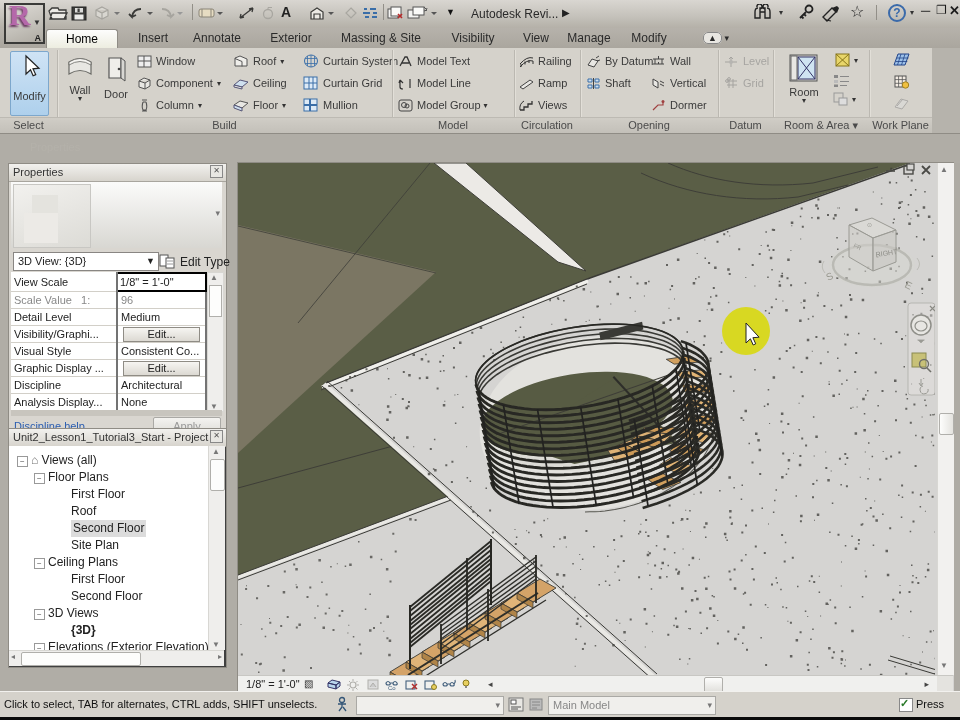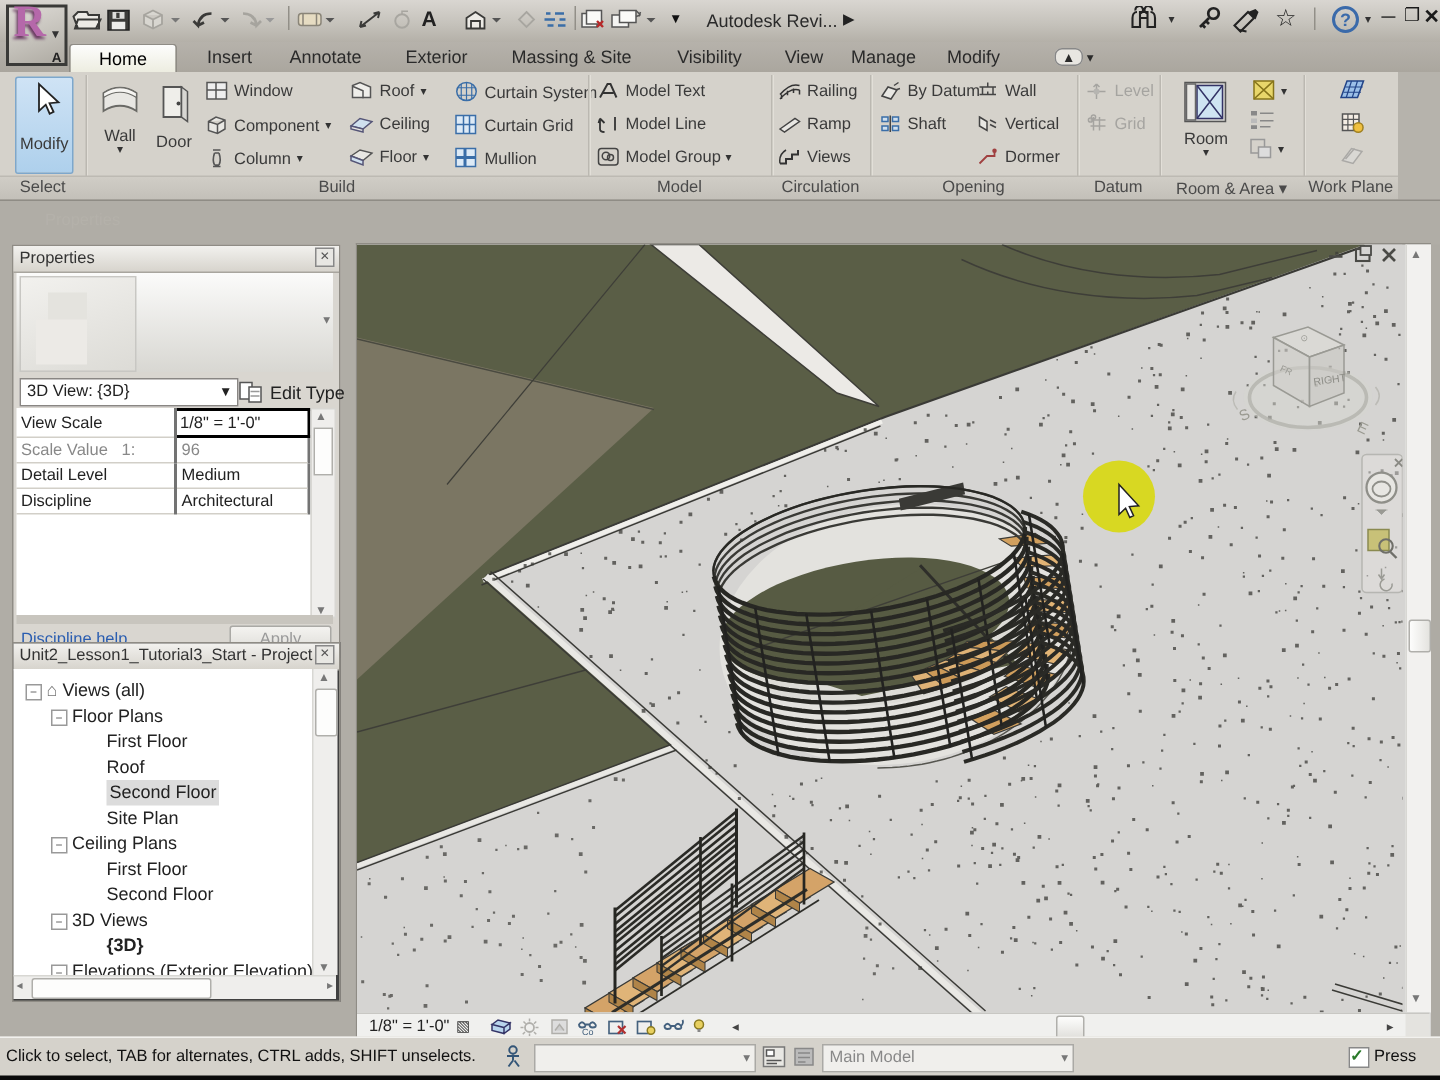--- a/index.html
+++ b/index.html
@@ -563,22 +563,42 @@
             </tr>
       <tr>
               <td style="color:#888">Scale Value&nbsp;&nbsp;&nbsp;1:</td>
               <td style="color:#888">96</td>
             </tr>
       <tr>
               <td>Detail Level</td>
               <td>Medium</td>
             </tr>
       <tr>
+              <td>Visibility/Graphi...</td>
+              <td>
+                <span class="gbtn">Edit...</span>
+              </td>
+            </tr>
+      <tr>
+              <td>Visual Style</td>
+              <td>Consistent Co...</td>
+            </tr>
+      <tr>
+              <td>Graphic Display ...</td>
+              <td>
+                <span class="gbtn">Edit...</span>
+              </td>
+            </tr>
+      <tr>
               <td>Discipline</td>
               <td>Architectural</td>
+            </tr>
+      <tr>
+              <td>Analysis Display...</td>
+              <td>None</td>
             </tr>
     </tbody>
         </table>
   </div>
   <div class="abs" style="left:198px;top:108px;width:15px;height:138px;background:#efeeec;border:1px solid #d8d7d3">
     <span style="position:absolute;left:2px;top:0px;font-size:8px;color:#777">▲</span>
     <div style="position:absolute;left:1px;top:12px;width:11px;height:30px;background:#fdfdfc;border:1px solid #b0afab"></div>
     <span style="position:absolute;left:2px;bottom:0px;font-size:8px;color:#777">▼</span>
   </div>
   <div class="abs" style="left:2px;top:246px;width:211px;height:6px;background:#c8c5be"></div>

